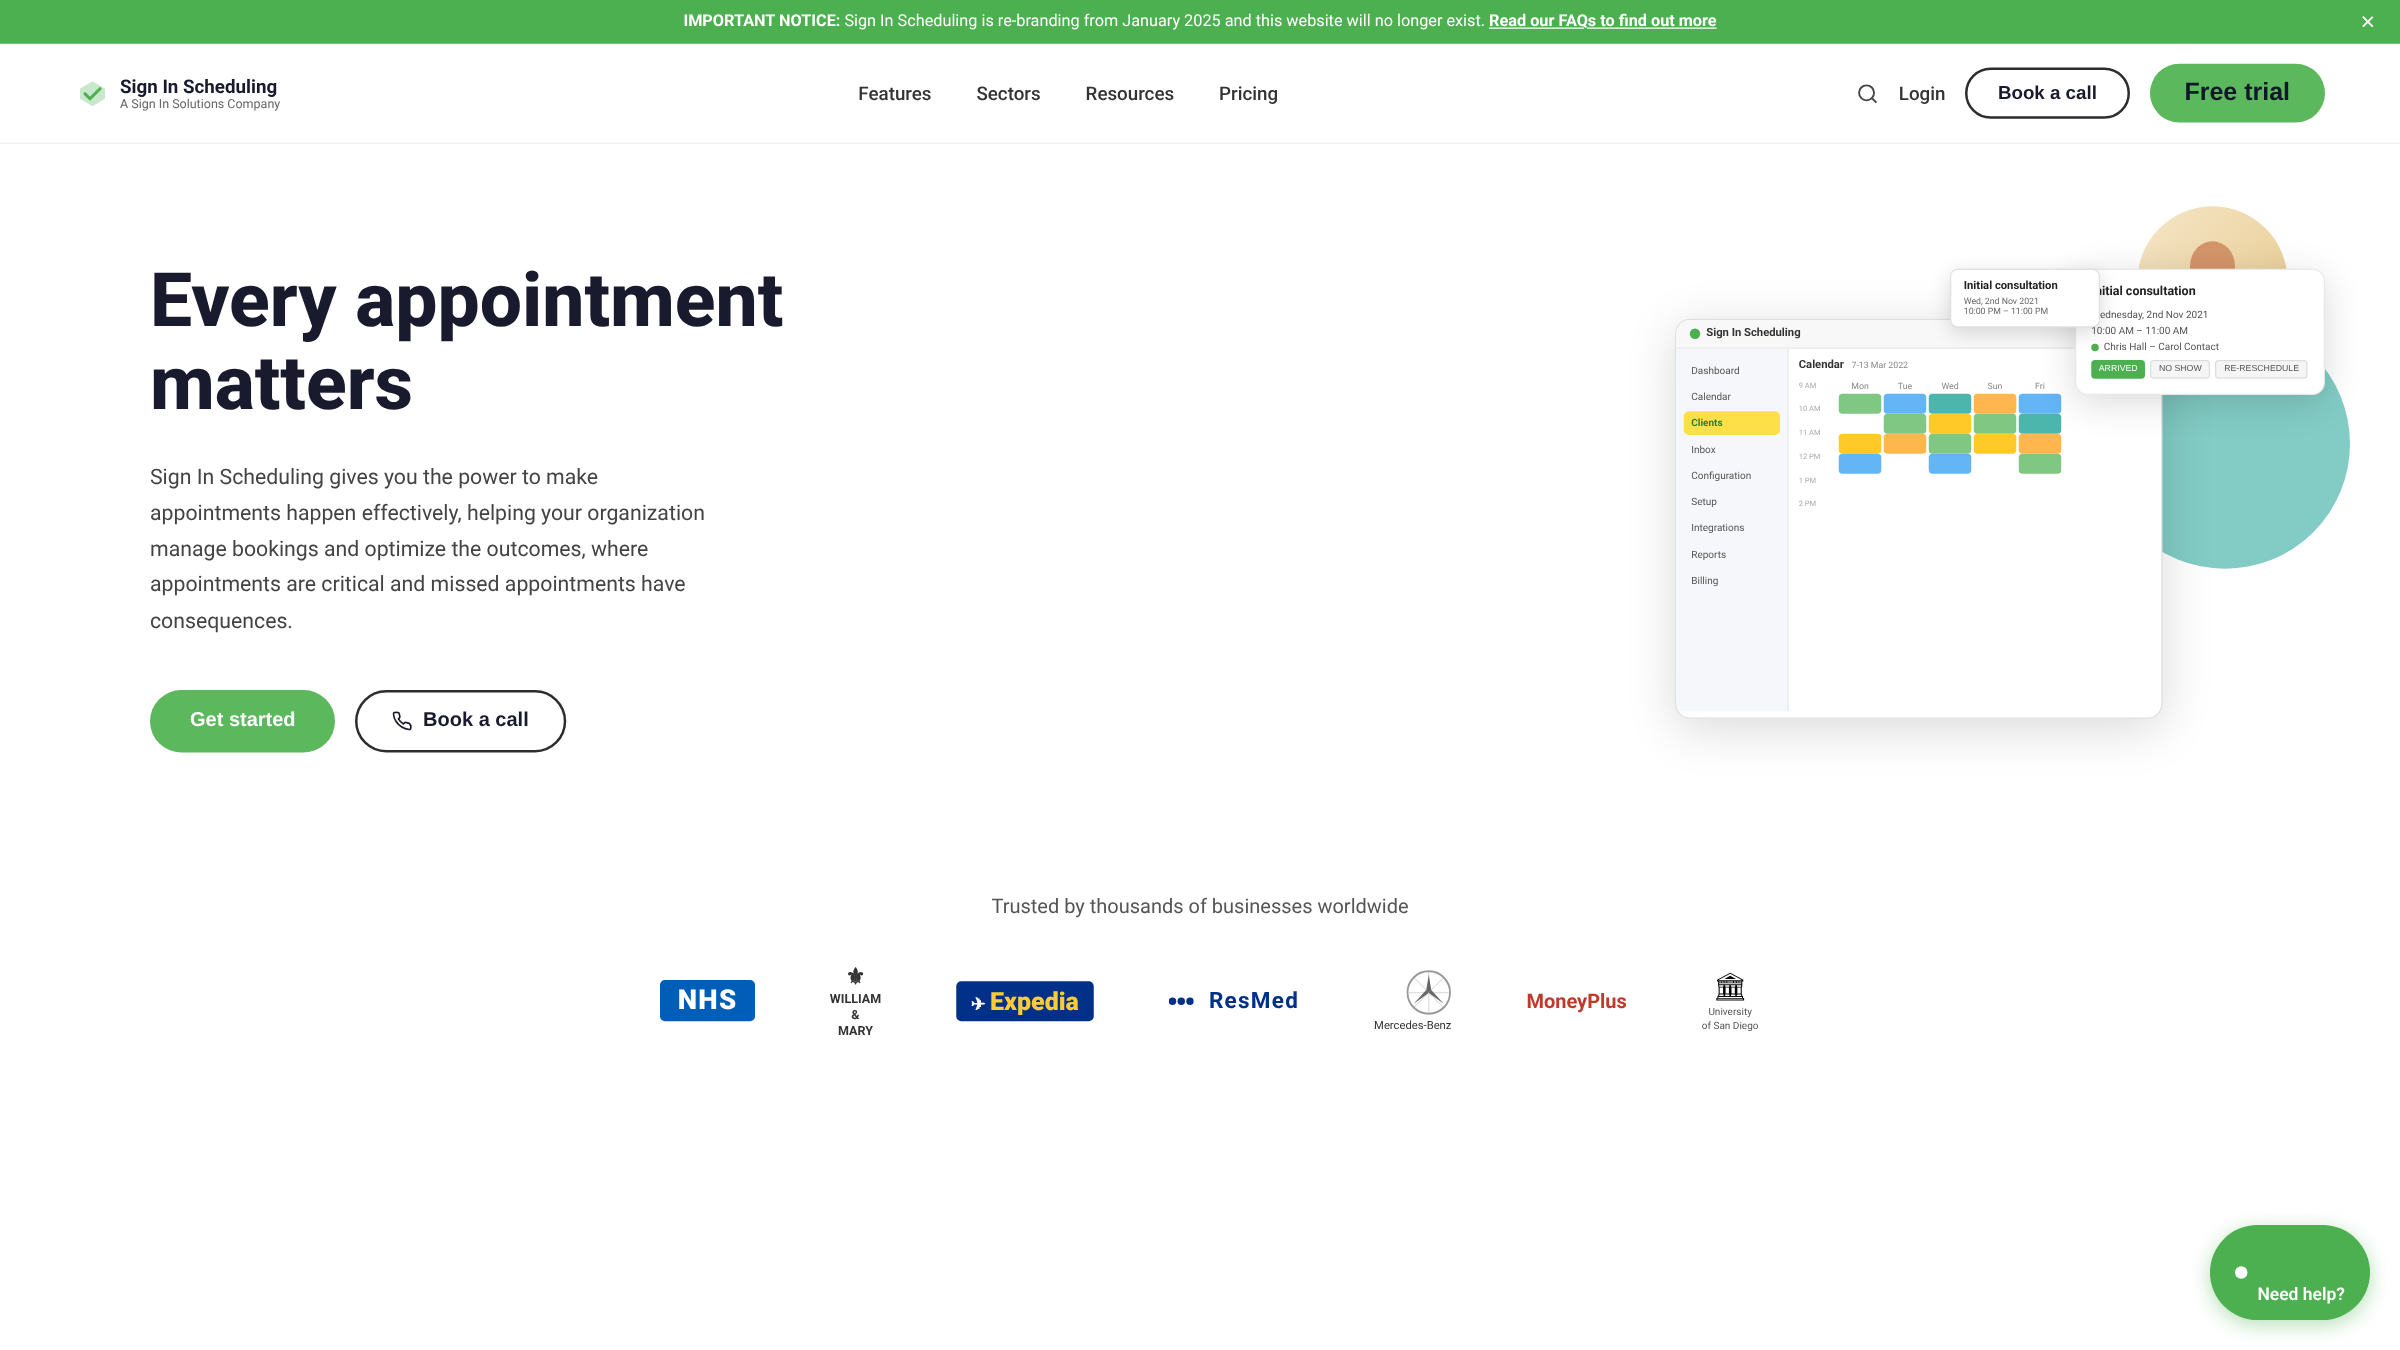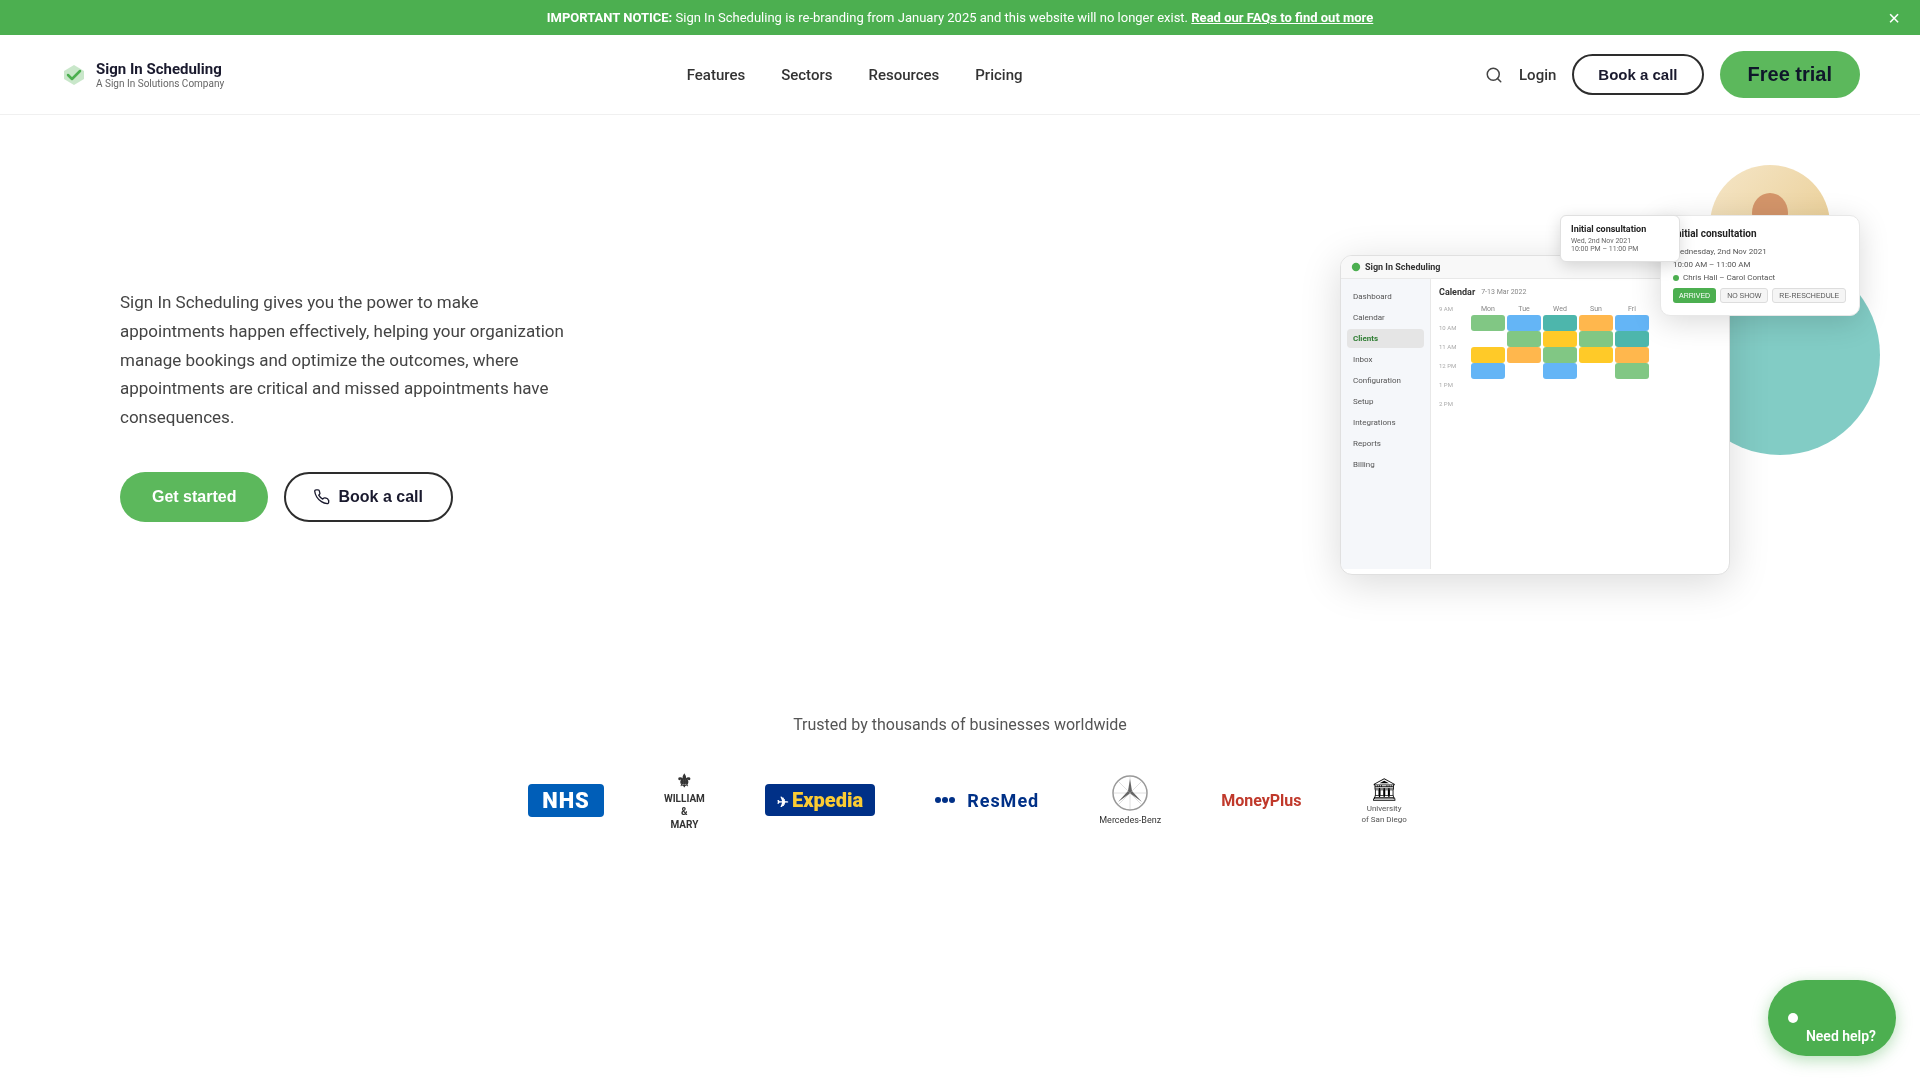--- a/index.html
+++ b/index.html
@@ -224,21 +224,21 @@
     }
     .mockup-sidebar-item {
       padding: 5px 6px;
       border-radius: 4px;
       font-size: 8px;
       color: #555;
       margin-bottom: 2px;
       cursor: pointer;
     }
     .mockup-sidebar-item.active {
-      background: #e5e5e5;
+      background: #fde047;
       color: #2e7d32;
       font-weight: 700;
     }
     .mockup-main {
       flex: 1;
       padding: 8px;
       overflow: hidden;
     }
     .mockup-calendar-header {
       font-size: 9px;
@@ -410,21 +410,21 @@
     }
     .resmed-logo {
       font-size: 18px;
       font-weight: 700;
       color: #003087;
       letter-spacing: 1px;
     }
     .mercedes-logo {
       display: flex;
       flex-direction: column;
-      align-items: center;
+      align-items: flex-end;
       gap: 4px;
     }
     .mercedes-star {
       width: 36px;
       height: 36px;
     }
     .mercedes-text {
       font-size: 9px;
       color: #333;
     }
@@ -514,20 +514,21 @@
       </svg>
     </button>
     <a class="login-link" href="#">Login</a>
     <button class="btn-book-call">Book a call</button>
     <button class="btn-free-trial">Free trial</button>
   </div>
 </header>
 
 <section class="hero">
   <div class="hero-content">
+    <h1 class="hero-title">Every appointment matters</h1>
     <p class="hero-desc">Sign In Scheduling gives you the power to make appointments happen effectively, helping your organization manage bookings and optimize the outcomes, where appointments are critical and missed appointments have consequences.</p>
     <div class="hero-buttons">
       <button class="btn-get-started">Get started</button>
       <button class="btn-hero-book-call">
         <svg width="16" height="16" viewBox="0 0 24 24" fill="none" stroke="currentColor" stroke-width="2" stroke-linecap="round" stroke-linejoin="round">
           <path d="M22 16.92v3a2 2 0 0 1-2.18 2 19.79 19.79 0 0 1-8.63-3.07A19.5 19.5 0 0 1 4.15 12a19.79 19.79 0 0 1-3.07-8.67A2 2 0 0 1 3.06 1.27h3a2 2 0 0 1 2 1.72c.127.96.361 1.903.7 2.81a2 2 0 0 1-.45 2.11L7.09 9.19a16 16 0 0 0 6 6l1.27-1.27a2 2 0 0 1 2.11-.45c.907.339 1.85.573 2.81.7a2 2 0 0 1 1.72 2.03z"></path>
         </svg>
         <span>Book a call</span>
       </button>
     </div>

